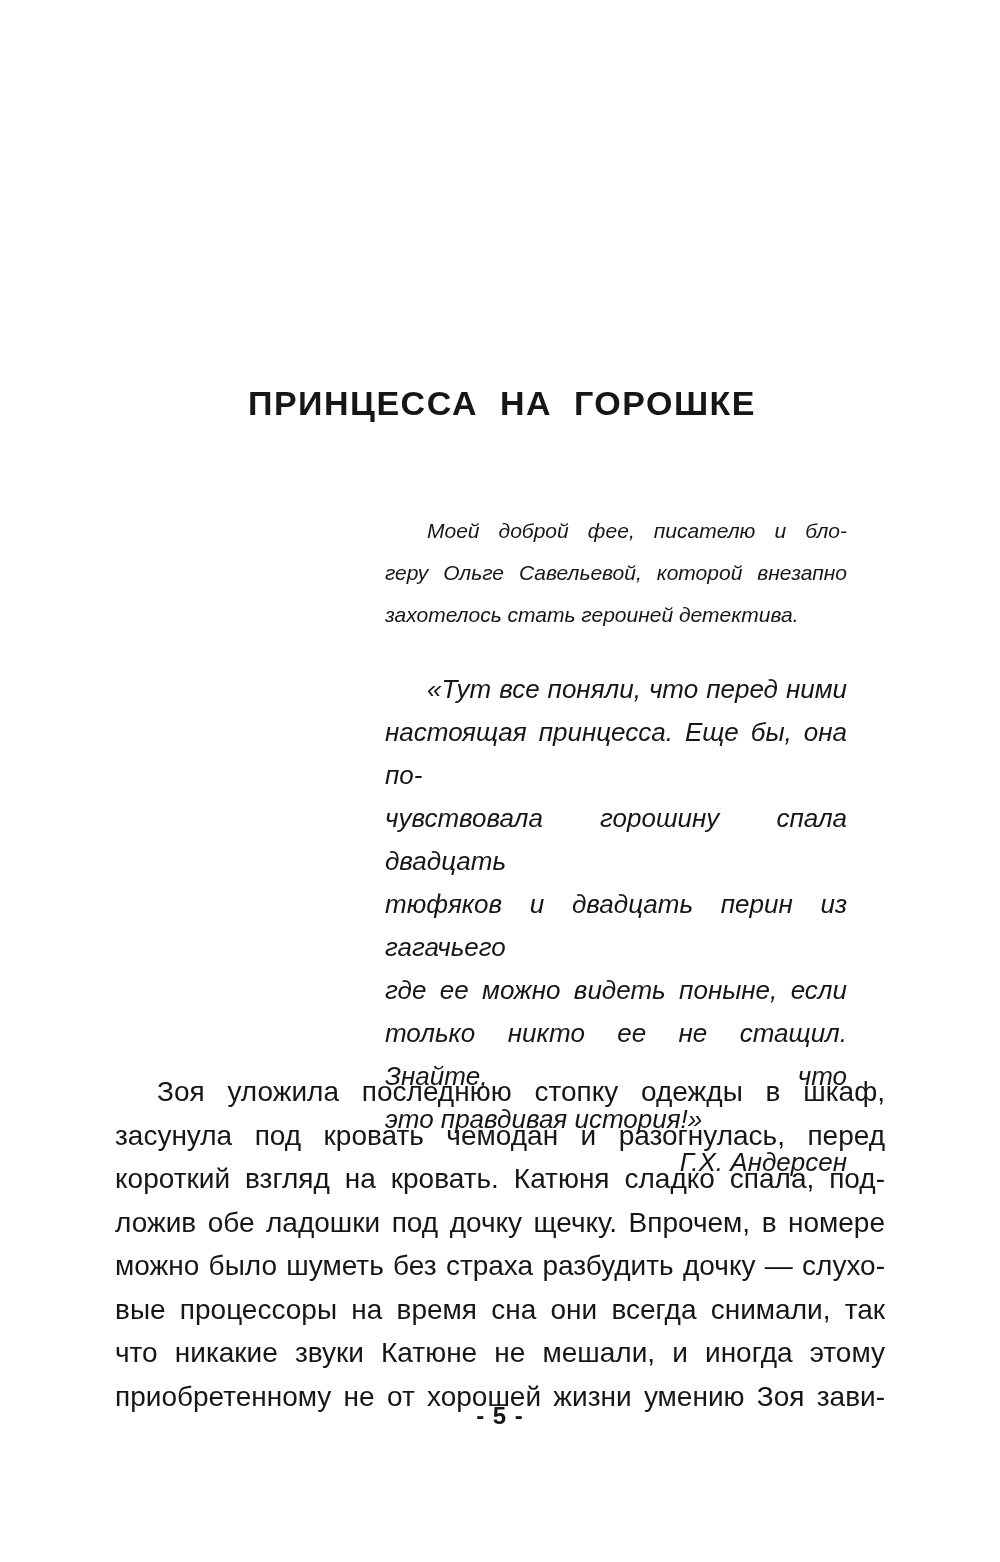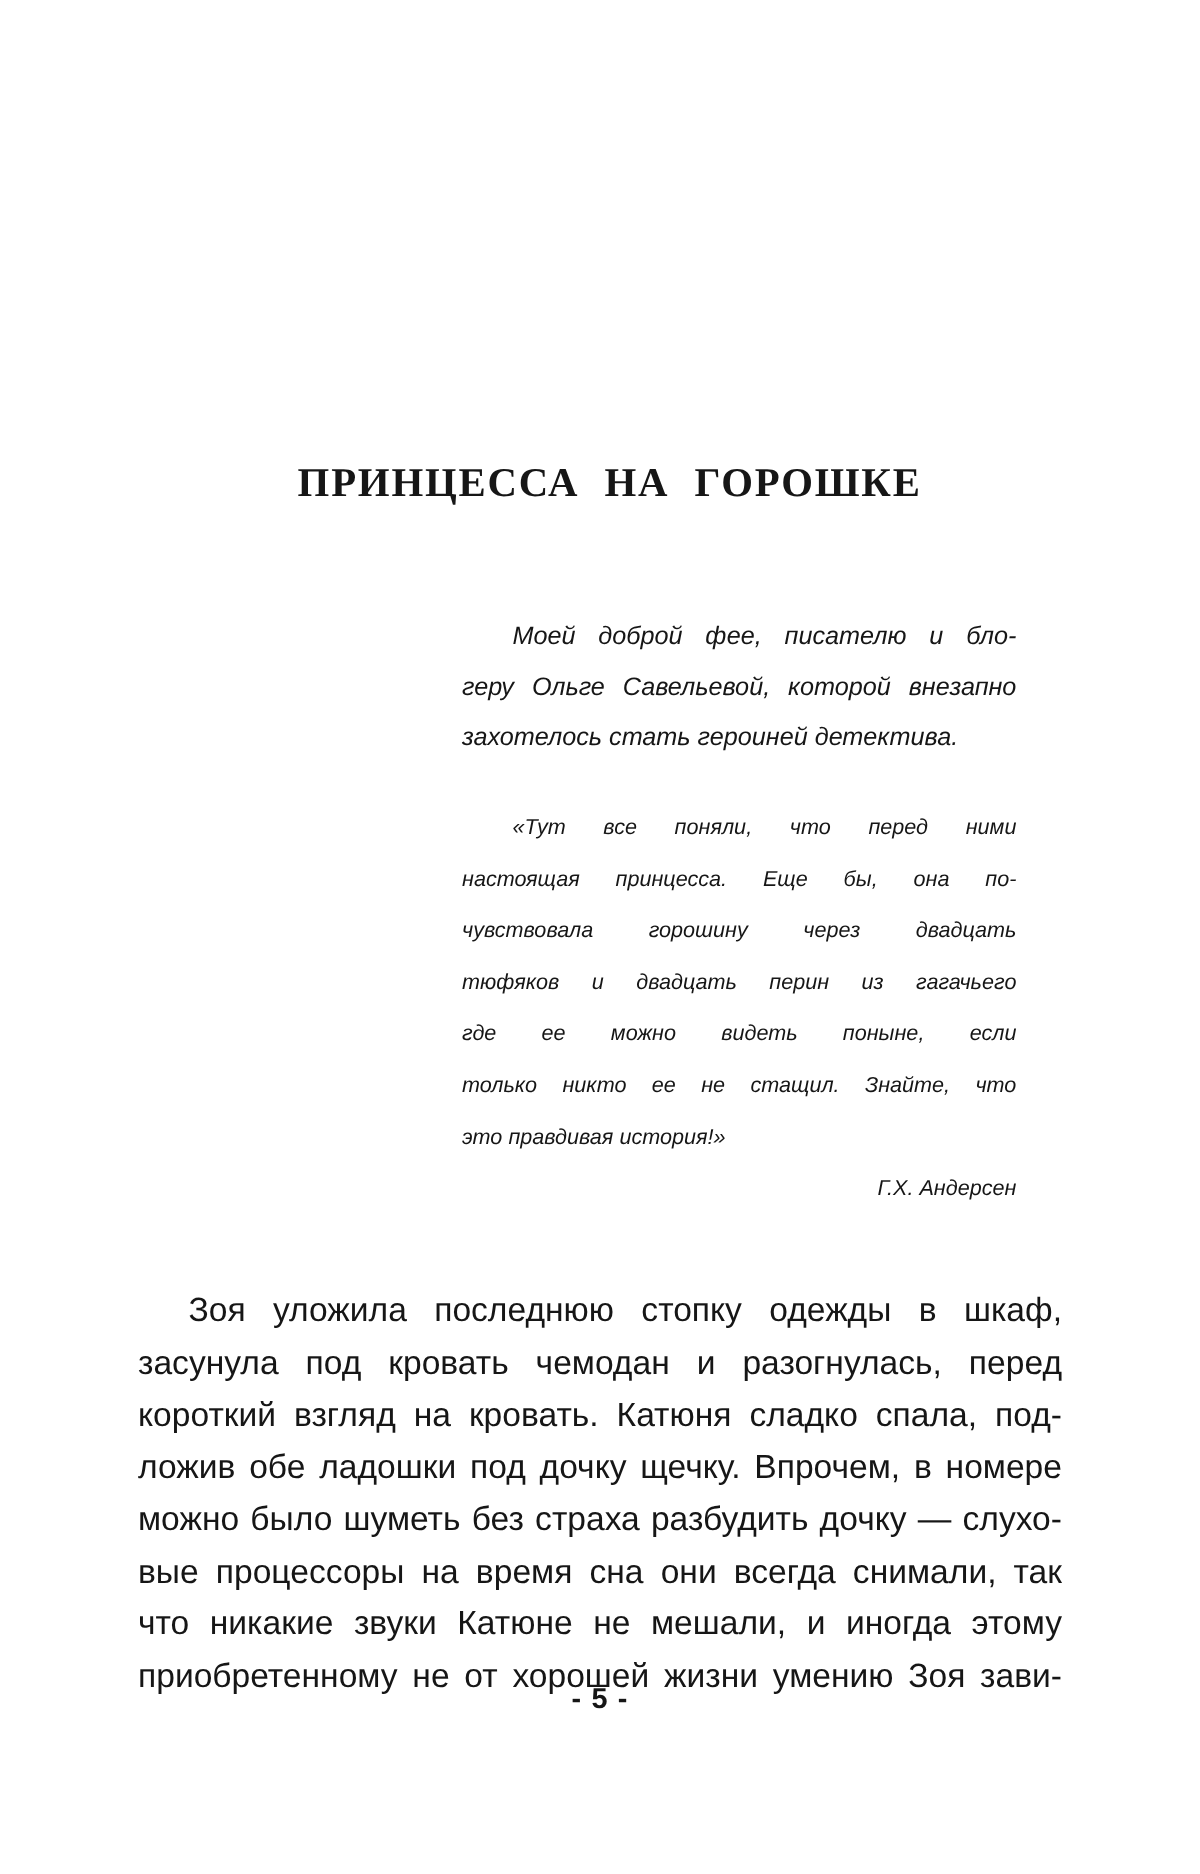--- a/index.html
+++ b/index.html
@@ -34,21 +34,21 @@
     font-style: italic;
     font-size: 21px;
     line-height: 42px;
   }
   .epigraph {
     position: absolute;
     left: 385px;
     top: 668px;
     width: 462px;
     font-style: italic;
-    font-size: 18px;
+    font-size: 26px;
     line-height: 43px;
   }
   .line {
     text-align: justify;
     text-align-last: justify;
   }
   .line.first {
     text-indent: 42px;
   }
   .line.last {
@@ -77,32 +77,32 @@
     font-size: 24px;
     font-weight: 700;
     letter-spacing: 1px;
   }
 </style>
 </head>
 <body>
 
 <div class="page">
 
-  <h1 class="chapter-title" style="margin:0;font-family:Liberation Serif, serif;">ПРИНЦЕССА НА ГОРОШКЕ</h1>
+  <h1 class="chapter-title" style="margin:0;">ПРИНЦЕССА НА ГОРОШКЕ</h1>
 
   <div class="dedication">
     <div class="line first">Моей доброй фее, писателю и бло-</div>
     <div class="line">геру Ольге Савельевой, которой внезапно</div>
     <div class="line last">захотелось стать героиней детектива.</div>
   </div>
 
   <div class="epigraph">
     <div class="line first">«Тут все поняли, что перед ними</div>
     <div class="line">настоящая принцесса. Еще бы, она по-</div>
-    <div class="line">чувствовала горошину через двадцать</div>
+    <div class="line">чувствовала горошину спала двадцать</div>
     <div class="line">тюфяков и двадцать перин из гагачьего</div>
     <div class="line">где ее можно видеть поныне, если</div>
     <div class="line">только никто ее не стащил. Знайте, что</div>
     <div class="line last">это правдивая история!»</div>
     <div class="attribution">Г.Х. Андерсен</div>
   </div>
 
   <div class="body-text">
     <div class="line first">Зоя уложила последнюю стопку одежды в шкаф,</div>
     <div class="line">засунула под кровать чемодан и разогнулась, перед</div>

